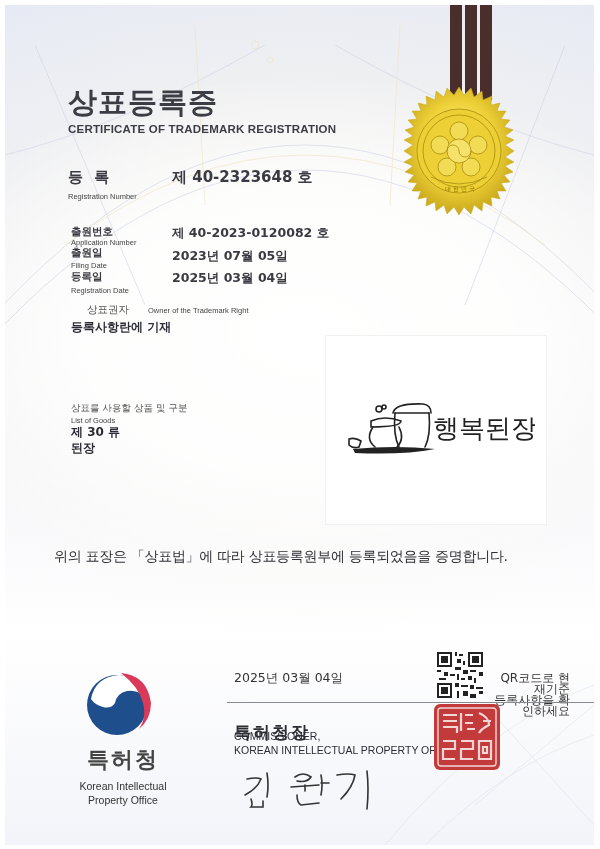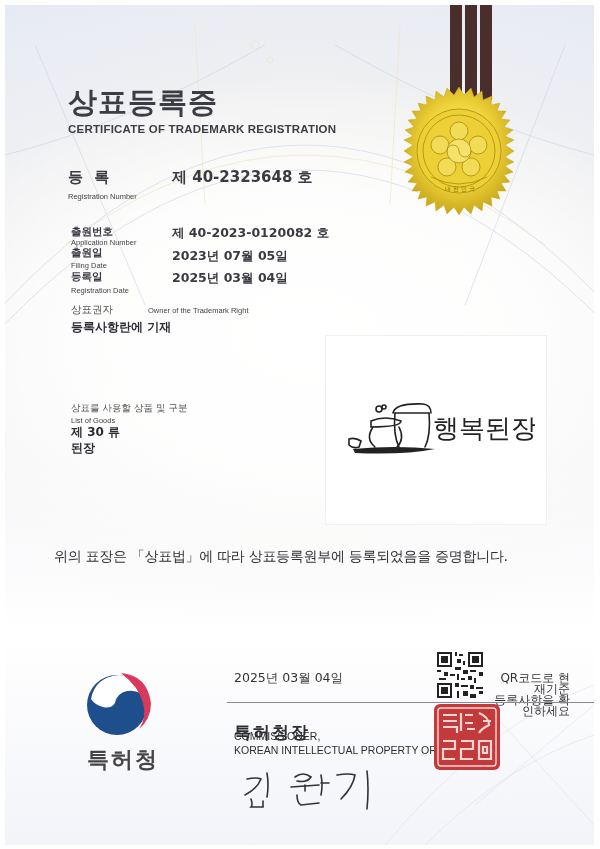--- a/index.html
+++ b/index.html
@@ -91,21 +91,21 @@
   <div class="val" style="left:167px; top:220px;">제 40-2023-0120082 호</div>
 
   <div class="lbl-ko" style="left:66px; top:241px;">출원일</div>
   <div class="lbl-en" style="left:66px; top:256px;">Filing Date</div>
   <div class="val" style="left:167px; top:243px;">2023년 07월 05일</div>
 
   <div class="lbl-ko" style="left:66px; top:265px;">등록일</div>
   <div class="lbl-en" style="left:66px; top:281px;">Registration Date</div>
   <div class="val" style="left:167px; top:265px;">2025년 03월 04일</div>
 
-  <div class="lbl-ko-light" style="left:66px; top:298px;">상표권자</div>
+  <div class="lbl-ko-light" style="left:82px; top:298px;">상표권자</div>
   <div class="lbl-en" style="left:143px; top:301px;">Owner of the Trademark Right</div>
   <div class="val-strong" style="left:66px; top:314px;">등록사항란에 기재</div>
 
   <div class="lbl-ko-light" style="left:66px; top:397px; font-size:9.5px;">상표를 사용할 상품 및 구분</div>
   <div class="lbl-en" style="left:66px; top:411px;">List of Goods</div>
   <div class="val-strong" style="left:66px; top:419px;">제 30 류</div>
   <div class="val-strong" style="left:66px; top:435px;">된장</div>
 
   <div class="ribbon" style="left:445px;"></div>
   <div class="ribbon" style="left:460px;"></div>
@@ -162,20 +162,24 @@
   <div class="certify-ko">위의 표장은 「상표법」에 따라 상표등록원부에 등록되었음을 증명합니다.</div>
 
   <svg class="kipo-logo" width="76" height="68" viewBox="0 0 76 68">
     <path d="M10 38 A 28 28 0 1 0 38 10" fill="none" stroke="#1f4e8c" stroke-width="0"></path>
     <circle cx="36" cy="36" r="30" fill="#1f4e8c"></circle>
     <path d="M10 30 Q 14 8 38 6 Q 62 8 66 32 Q 60 20 46 22 Q 36 24 34 34 Q 30 40 22 38 Q 14 36 10 30 Z" fill="#fff"></path>
     <path d="M40 4 Q 66 6 70 34 Q 70 50 58 60 Q 66 48 62 34 Q 58 18 40 4 Z" fill="#d93a5a"></path>
     <circle cx="36" cy="36" r="30" fill="none" stroke="#fff" stroke-width="0"></circle>
   </svg>
   <div class="kipo-name-ko">특허청</div>
+  <div class="kipo-name-en">
+    <div>Korean Intellectual</div>
+    <div>Property Office</div>
+  </div>
 
   <div class="issue-date">2025년 03월 04일</div>
 
   <svg class="qr" viewBox="0 0 21 21" shape-rendering="crispEdges">
     <rect width="21" height="21" fill="#fff"></rect>
     <g fill="#222">
       <rect x="0" y="0" width="7" height="7"></rect>
         <rect x="1" y="1" width="5" height="5" fill="#fff"></rect>
         <rect x="2" y="2" width="3" height="3"></rect>
       <rect x="14" y="0" width="7" height="7"></rect>

